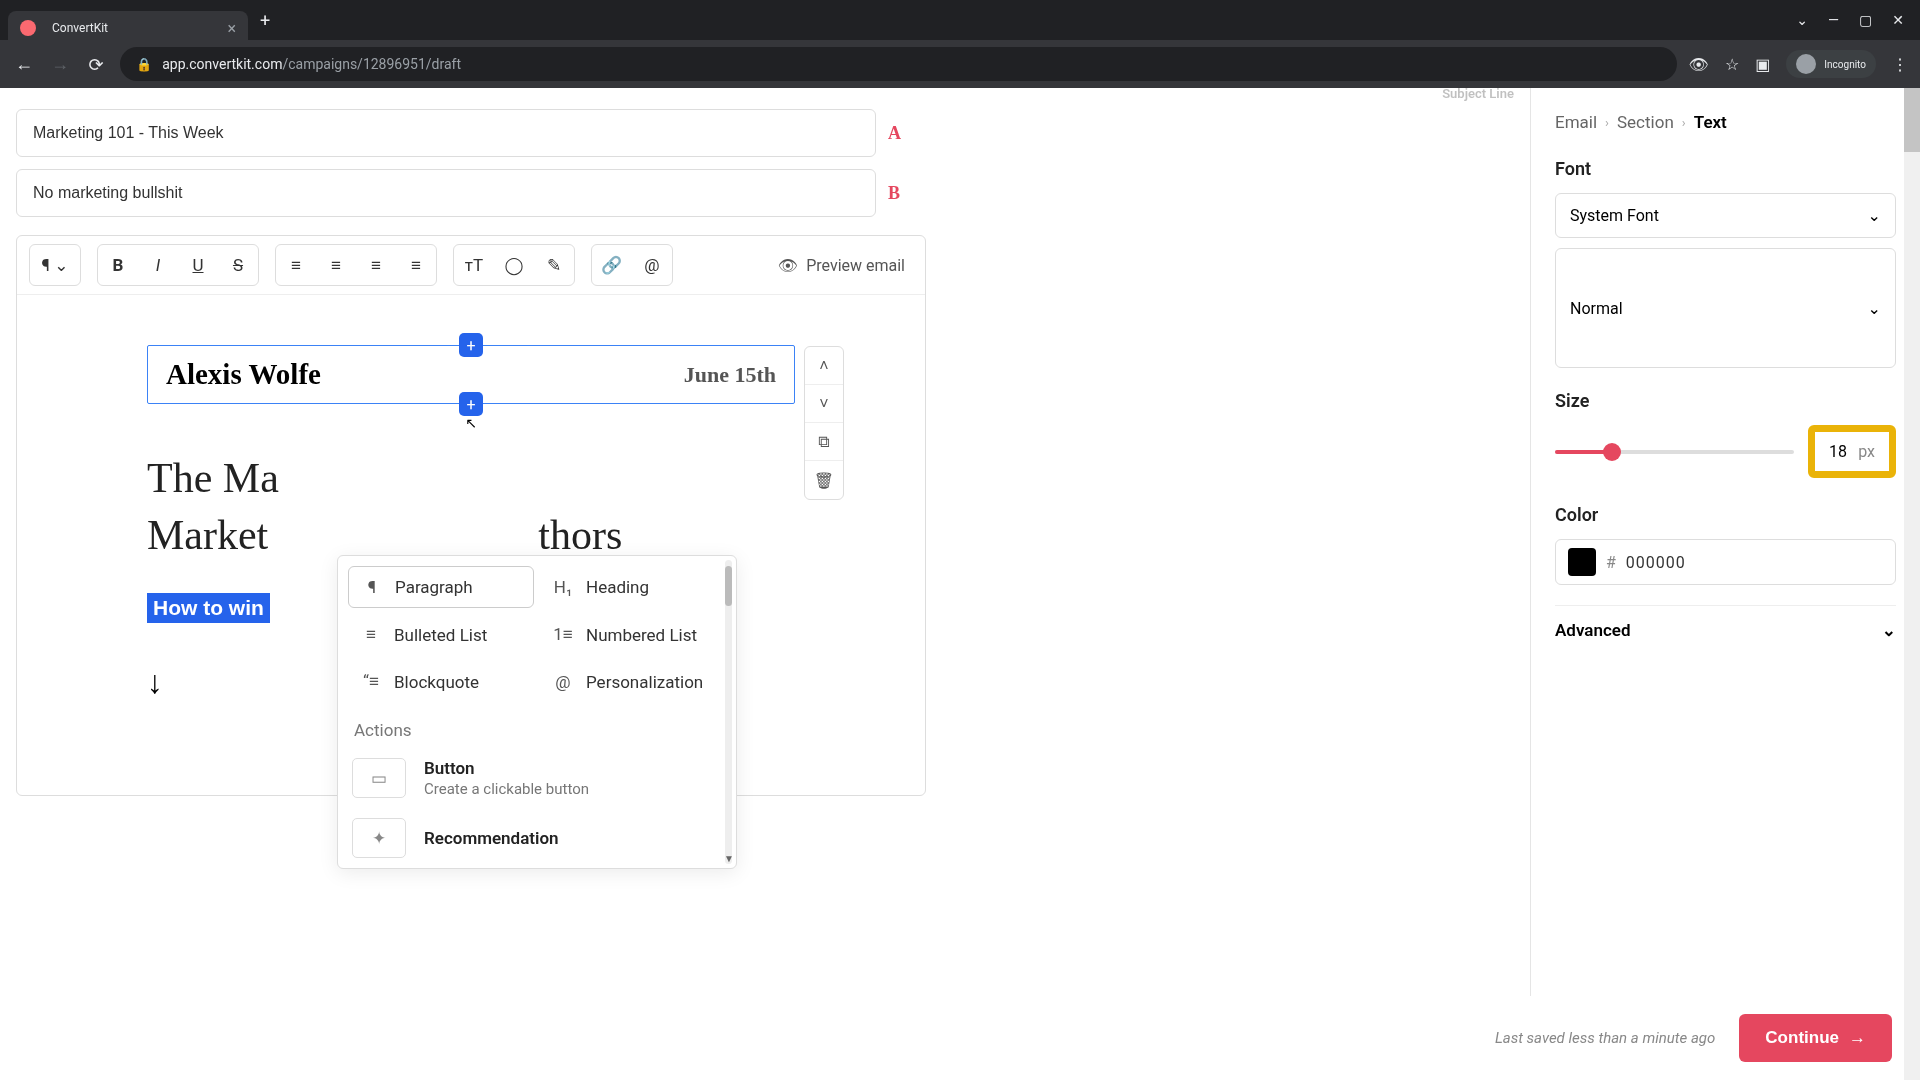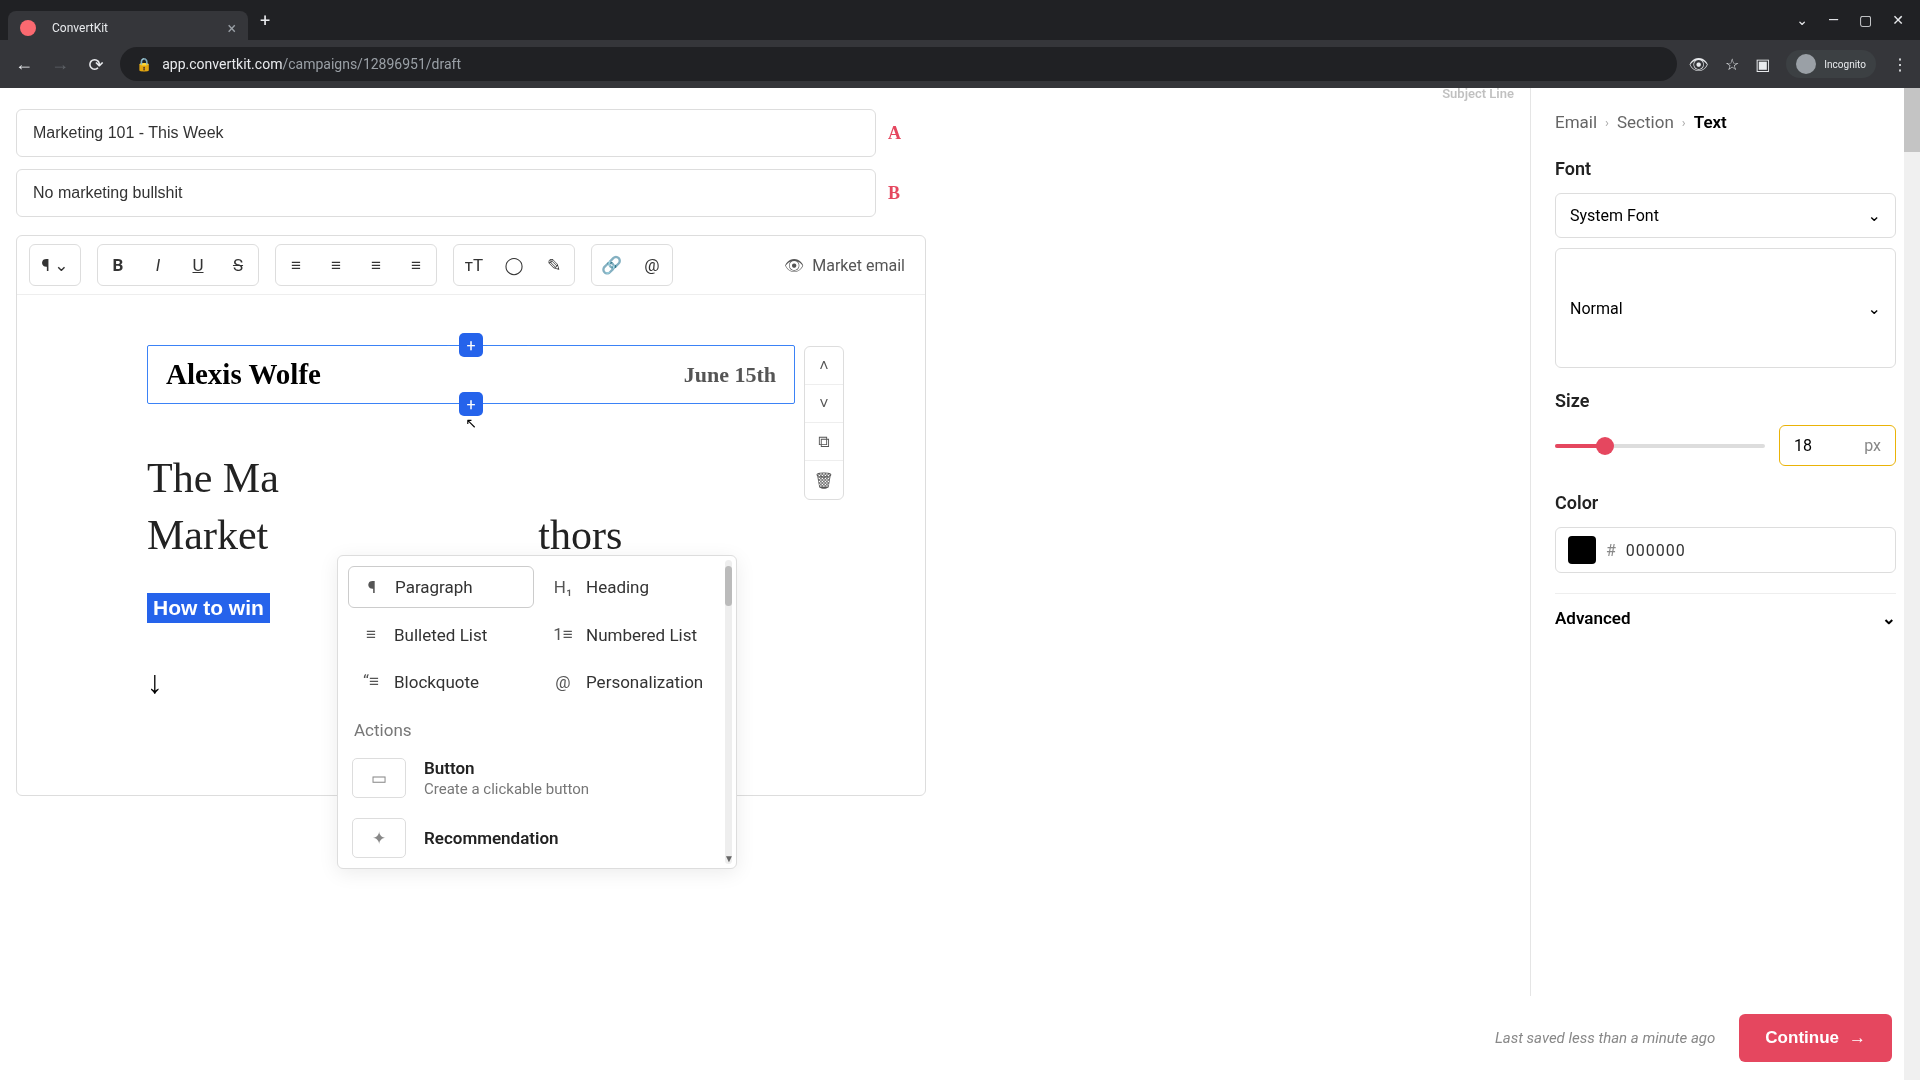--- a/index.html
+++ b/index.html
@@ -83,21 +83,21 @@
 .breadcrumb .current { color: #000; font-weight: 600; }
 .breadcrumb .chev { color: #aaa; font-size: 13px; }
 .panel-label { font-size: 18px; font-weight: 600; color: #222; margin-bottom: 14px; }
 .select-row { display: flex; gap: 10px; margin-bottom: 22px; flex-direction: column; }
 .select-box { flex: 1; border: 1px solid #ddd; border-radius: 6px; padding: 12px 14px; display: flex; justify-content: space-between; align-items: center; font-size: 16px; cursor: pointer; }
 .select-box.small { flex: 0 0 120px; }
 .slider-row { display: flex; align-items: center; gap: 14px; }
 .slider-track { flex: 1; height: 4px; background: #ddd; border-radius: 2px; position: relative; }
 .slider-fill { position: absolute; left: 0; width: 24%; height: 100%; background: #e5475f; border-radius: 2px; }
 .slider-thumb { position: absolute; left: 24%; top: 50%; transform: translate(-50%, -50%); width: 18px; height: 18px; background: #e5475f; border-radius: 50%; cursor: pointer; }
-.size-box { width: 117px; border: 1px solid #eab308; border-radius: 6px; padding: 10px 14px; display: flex; justify-content: space-between; font-size: 16px; }
+.size-box { width: 88px; border: 7px solid #eab308; border-radius: 6px; padding: 10px 14px; display: flex; justify-content: space-between; font-size: 16px; }
 .color-row { display: flex; align-items: center; gap: 10px; border: 1px solid #ddd; border-radius: 6px; padding: 8px 12px; }
 .color-swatch { width: 28px; height: 28px; background: #000; border-radius: 4px; }
 .color-hash { color: #888; font-size: 16px; }
 .color-val { font-size: 16px; letter-spacing: 1px; color: #333; }
 .advanced-row { display: flex; justify-content: space-between; align-items: center; padding: 14px 0; border-top: 1px solid #eee; margin-top: 20px; cursor: pointer; font-size: 17px; font-weight: 600; }
 
 
 .footer-bar { position: absolute; bottom: 0; right: 0; left: 0; display: flex; justify-content: flex-end; align-items: center; gap: 24px; padding: 18px 28px; background: #fff; }
 .saved-text { color: #888; font-style: italic; font-size: 15px; }
 .continue-btn { background: #e5475f; color: #fff; border: none; border-radius: 6px; padding: 14px 26px; font-size: 17px; font-weight: 600; display: flex; align-items: center; gap: 10px; cursor: pointer; }
@@ -194,21 +194,21 @@
             <div class="tb-btn">◯</div>
             <div class="tb-btn">✎</div>
           </div>
           <div class="tb-sep"></div>
           <div class="tb-group">
             <div class="tb-btn">🔗</div>
             <div class="tb-btn">@</div>
           </div>
           <div class="preview-link">
             <span>👁</span>
-            <span>Market email</span>
+            <span>Preview email</span>
           </div>
         </div>
 
         <div class="canvas">
           <div class="block-selected">
             <div class="add-handle top">+</div>
             <span class="author-name">Alexis Wolfe</span>
             <span class="date-text">June 15th</span>
             <div class="add-handle bottom">+</div>
             <div class="cursor-hand">↖</div>

